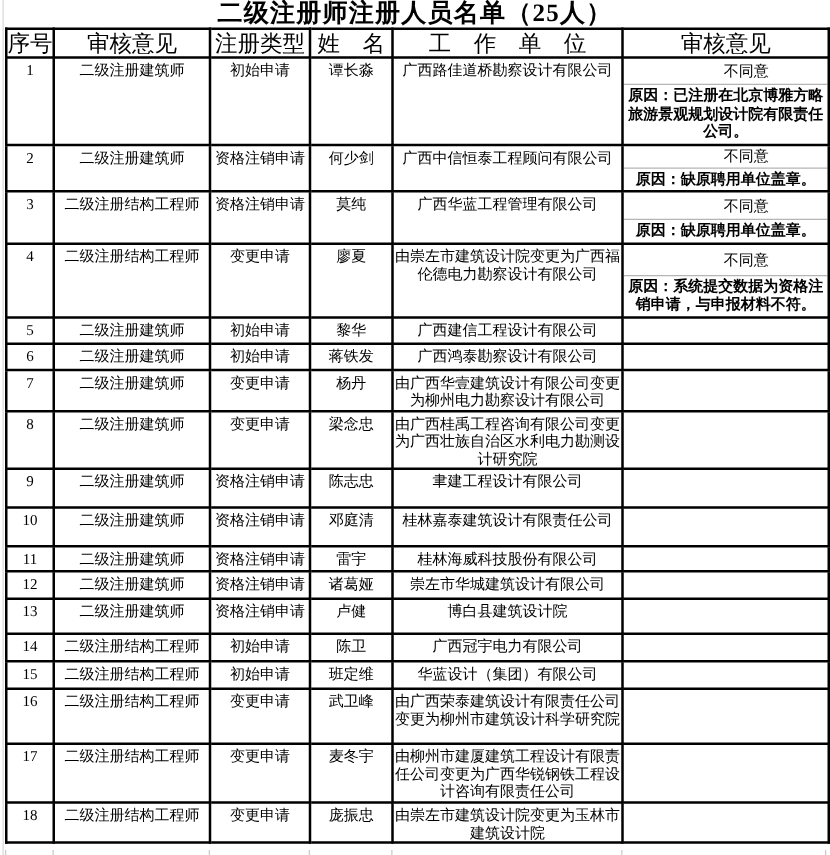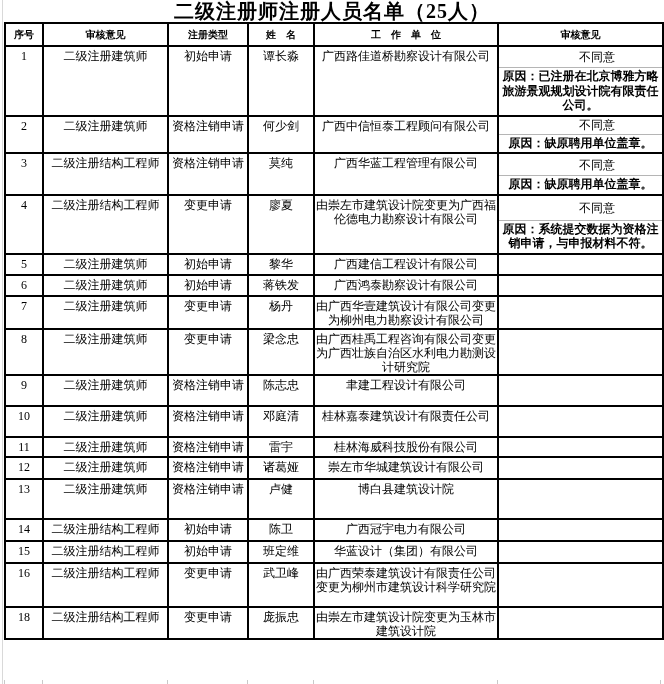--- a/index.html
+++ b/index.html
@@ -24,25 +24,24 @@
   }
   .roster th,.roster td{
     border:2px solid #000;
     font-size:12px;
     text-align:center;
     overflow:hidden;
     line-height:14px;
   }
   .roster th{
     height:19px;
-    font-size:10px;
-    font-weight:bold;
+    font-size:18px;
+    font-weight:normal;
     vertical-align:middle;
     padding:1px 0;
-    border-radius:10px;
   }
   .roster td{
     vertical-align:top;
     padding:2px 1px 0 1px;
   }
   .roster td.review-cell{
     padding:0;
   }
   .op{
     display:flex;align-items:center;justify-content:center;padding-left:33px;
@@ -186,21 +185,21 @@
         <td class="review-cell"></td>
       </tr>
       <tr style="height: 22px;">
         <td>12</td>
         <td>二级注册建筑师</td>
         <td>资格注销申请</td>
         <td>诸葛娅</td>
         <td>崇左市华城建筑设计有限公司</td>
         <td class="review-cell"></td>
       </tr>
-      <tr style="height: 40px; margin-top: 36px;">
+      <tr style="height: 28px; margin-top: 36px;">
         <td>13</td>
         <td>二级注册建筑师</td>
         <td>资格注销申请</td>
         <td>卢健</td>
         <td>博白县建筑设计院</td>
         <td class="review-cell"></td>
       </tr>
       <tr style="height: 22px;">
         <td>14</td>
         <td>二级注册结构工程师</td>
@@ -216,20 +215,28 @@
         <td>班定维</td>
         <td>华蓝设计（集团）有限公司</td>
         <td class="review-cell"></td>
       </tr>
       <tr style="height: 44px;">
         <td>16</td>
         <td>二级注册结构工程师</td>
         <td>变更申请</td>
         <td>武卫峰</td>
         <td>由广西荣泰建筑设计有限责任公司变更为柳州市建筑设计科学研究院</td>
+        <td class="review-cell"></td>
+      </tr>
+      <tr style="height: 47px;">
+        <td>17</td>
+        <td>二级注册结构工程师</td>
+        <td>变更申请</td>
+        <td>麦冬宇</td>
+        <td>由柳州市建厦建筑工程设计有限责任公司变更为广西华锐钢铁工程设计咨询有限责任公司</td>
         <td class="review-cell"></td>
       </tr>
       <tr style="height: 30px;">
         <td>18</td>
         <td>二级注册结构工程师</td>
         <td>变更申请</td>
         <td>庞振忠</td>
         <td>由崇左市建筑设计院变更为玉林市建筑设计院</td>
         <td class="review-cell"></td>
       </tr>

